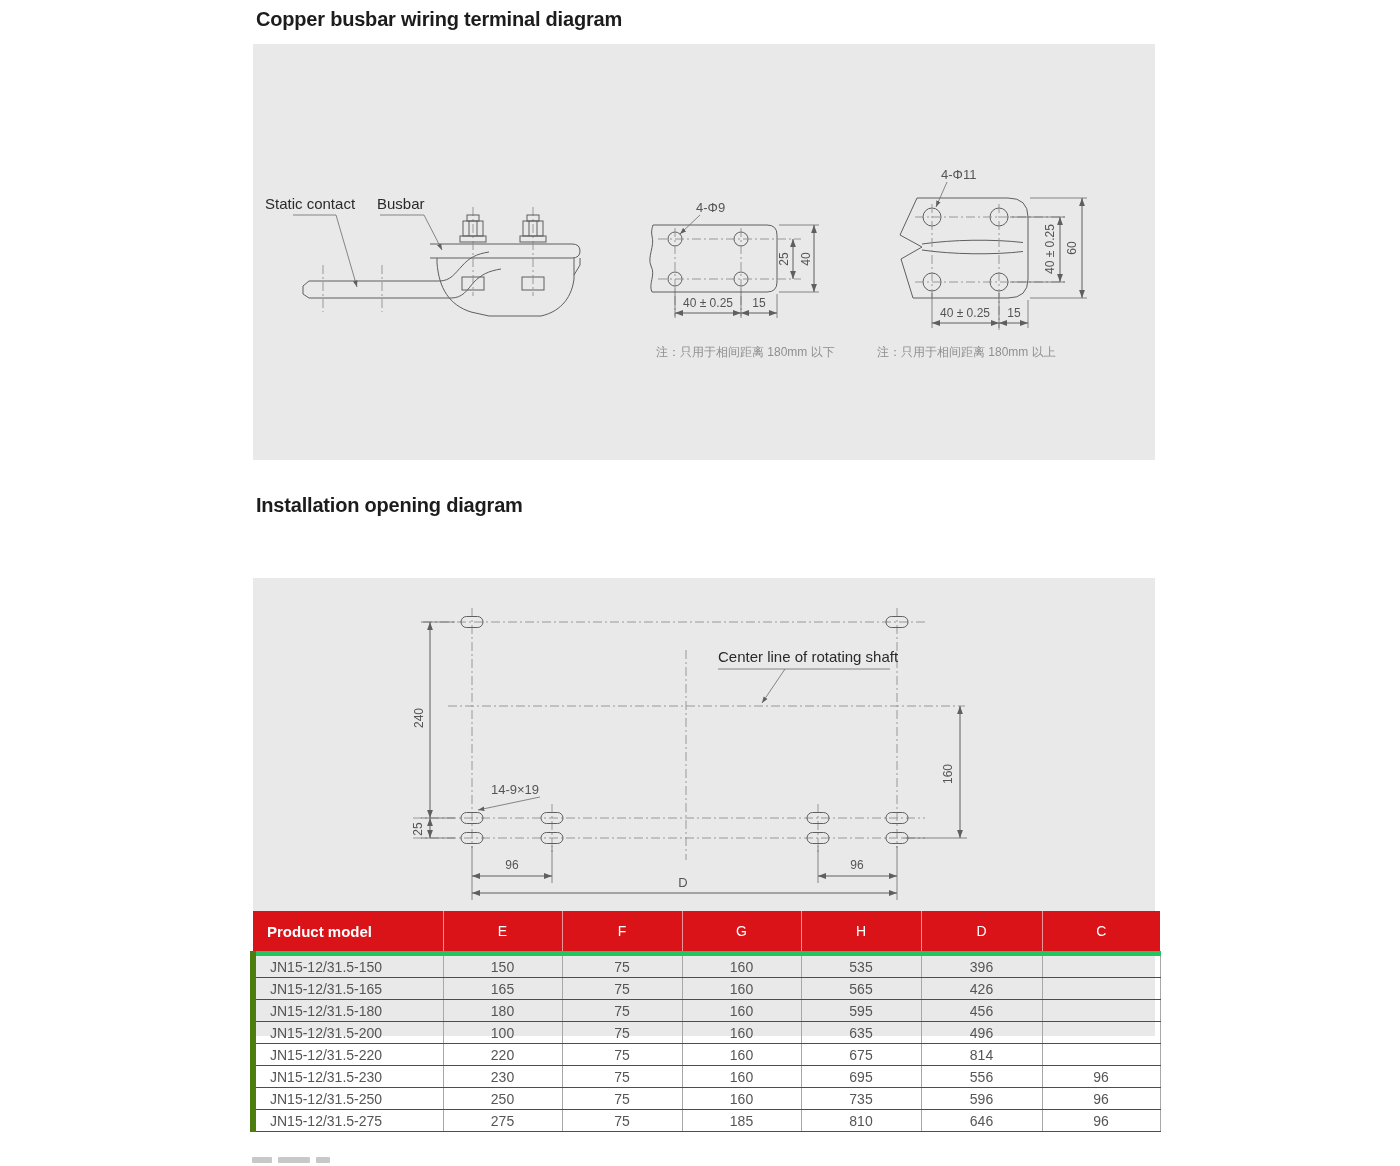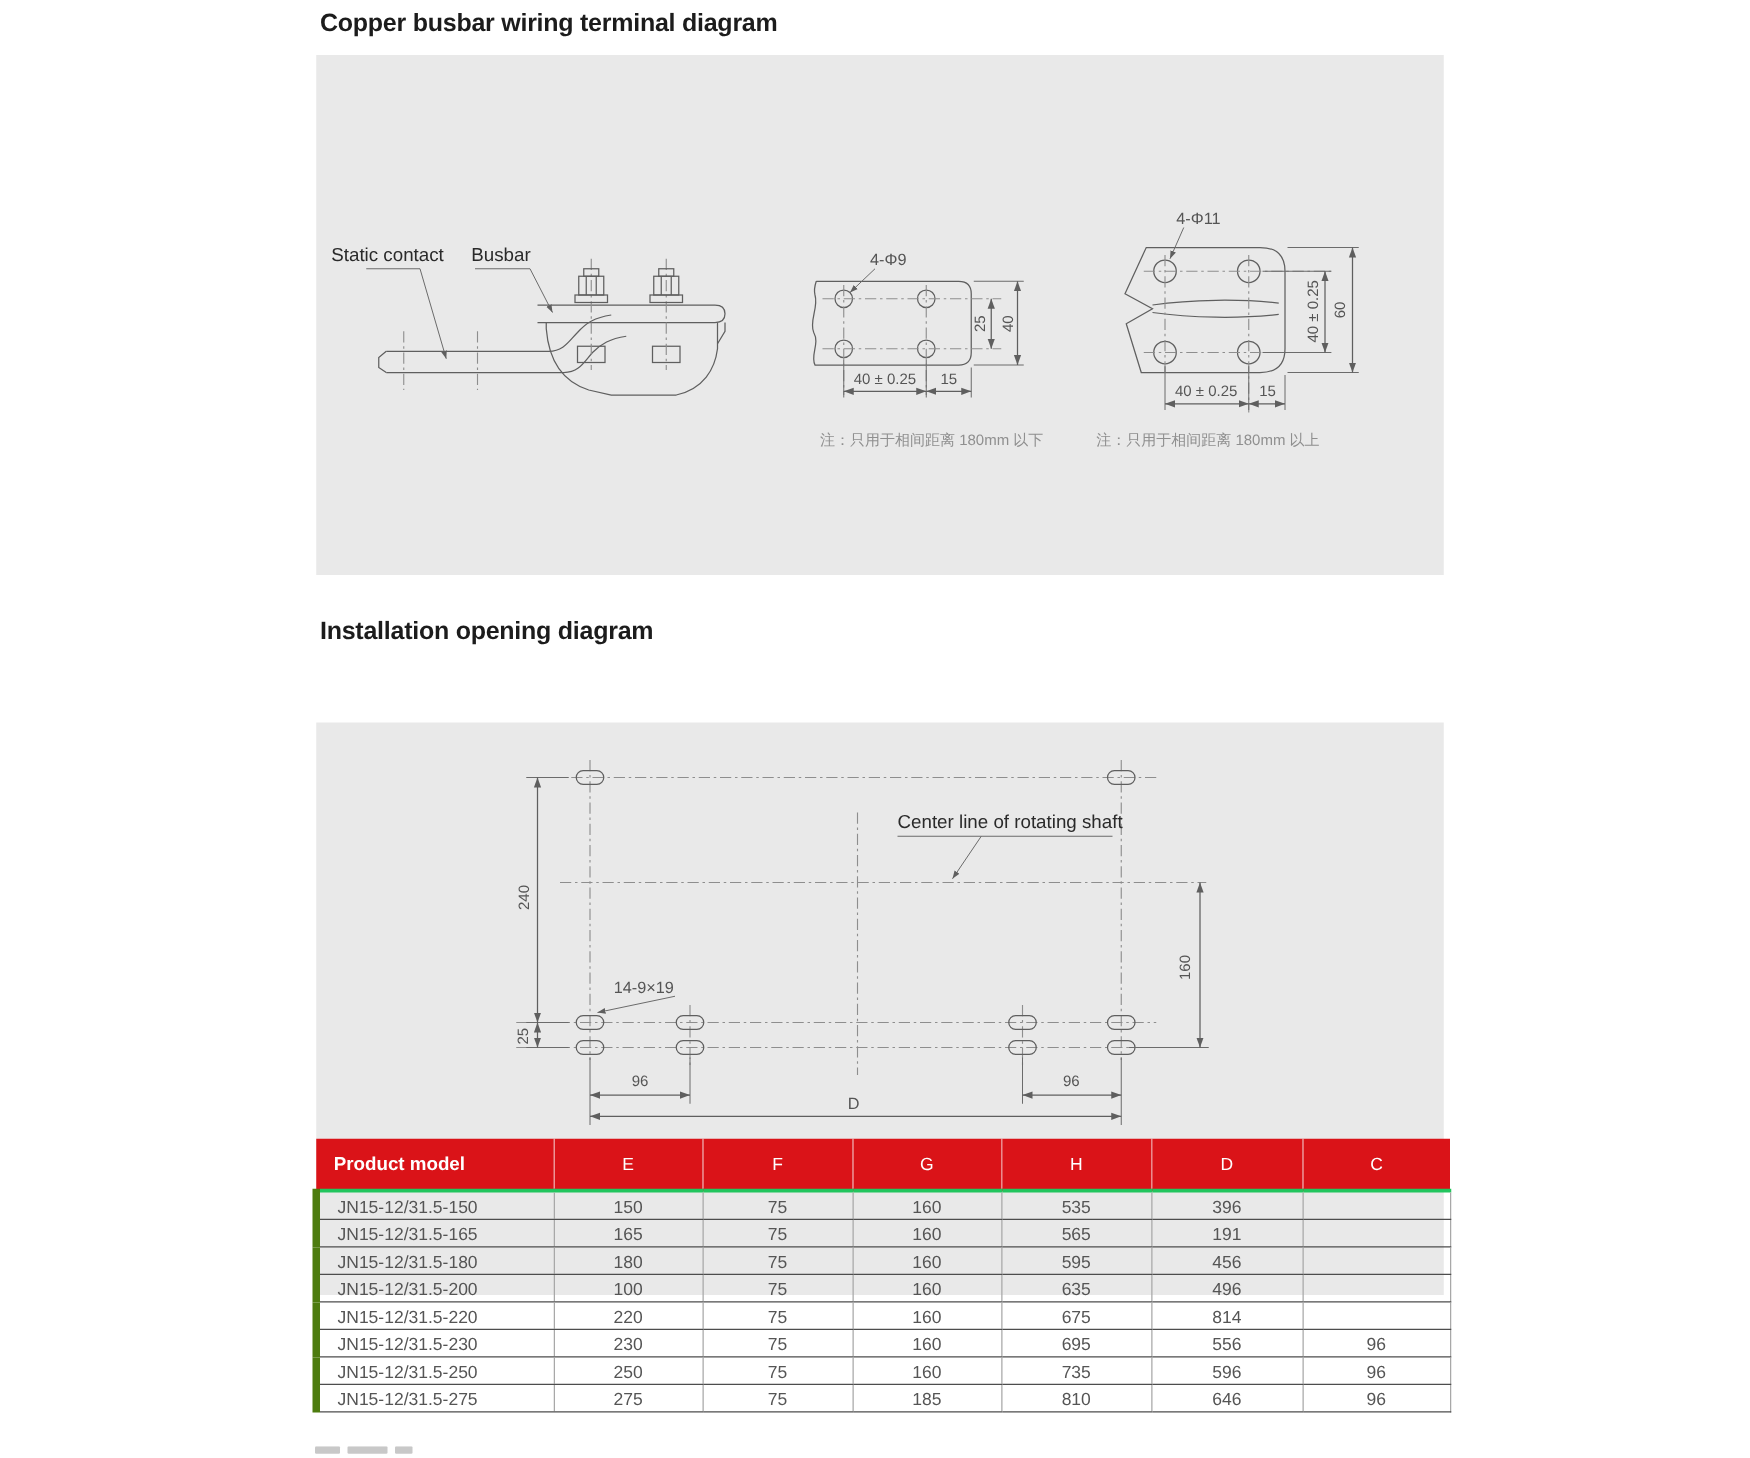--- a/index.html
+++ b/index.html
@@ -19,21 +19,21 @@
   .lbl{font-size:15px;fill:#2a2a2a;}
   .dim{font-size:12px;fill:#555;}
   .dim13{font-size:13px;fill:#555;}
   .note{font-size:12px;fill:#8f8f8f;}
   .ln{stroke:#5f5f5f;stroke-width:1;fill:none;}
   .cl{stroke:#8e8e8e;stroke-width:0.9;fill:none;stroke-dasharray:9 3 2 3;}
   .thin{stroke:#6b6b6b;stroke-width:0.8;fill:none;}
 
   
   .spec-table{position:absolute;left:250px;top:911px;width:907px;border-collapse:collapse;table-layout:fixed;}
-  .spec-table th{background:#da1318;color:#fff;height:38px;font-weight:400;font-size:14px;text-align:center;border-left:1px solid rgba(255,255,255,.55);border-bottom:3px solid #22c55e;}
+  .spec-table th{background:#da1318;color:#fff;height:38px;font-weight:400;font-size:14px;text-align:center;border-left:1px solid rgba(255,255,255,.55);border-bottom:5px solid #22c55e;}
   .spec-table th.model{font-weight:700;font-size:15px;text-align:left;padding-left:14px;border-left:none;}
   .spec-table td{height:19px;font-size:14px;color:#555;text-align:center;border-bottom:1px solid #4d4d4d;border-left:1px solid #a8a8a8;padding:1px 2px;}
   .spec-table td.model{text-align:left;padding-left:14px;border-left:6px solid #4d7c0f;}
   .spec-table td:last-child{border-right:1px solid #a8a8a8;}
 
   
   .cutoff{position:absolute;left:252px;top:1157px;height:9px;width:110px;overflow:hidden;display:flex;gap:6px;align-items:flex-start;}
   .cutoff span{display:inline-block;height:6px;background:#9a9a9a;opacity:.55;border-radius:1px;}
 </style>
 </head>
@@ -256,21 +256,21 @@
           <td>535</td>
           <td>396</td>
           <td></td>
         </tr>
         <tr>
           <td class="model">JN15-12/31.5-165</td>
           <td>165</td>
           <td>75</td>
           <td>160</td>
           <td>565</td>
-          <td>191</td>
+          <td>426</td>
           <td></td>
         </tr>
         <tr>
           <td class="model">JN15-12/31.5-180</td>
           <td>180</td>
           <td>75</td>
           <td>160</td>
           <td>595</td>
           <td>456</td>
           <td></td>

